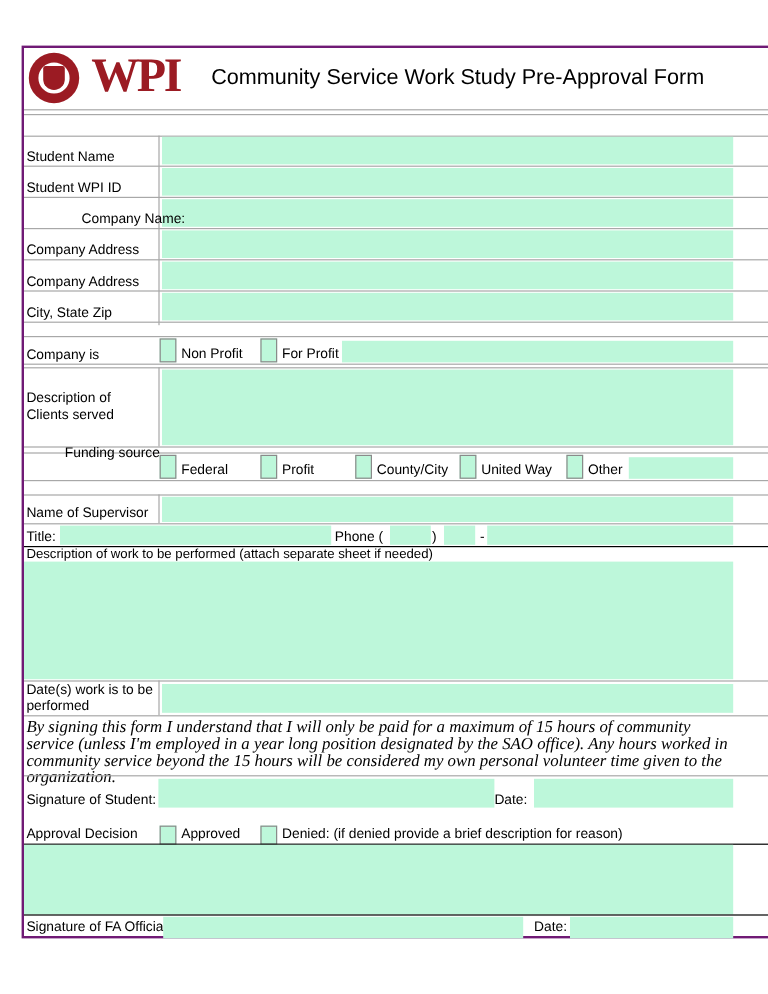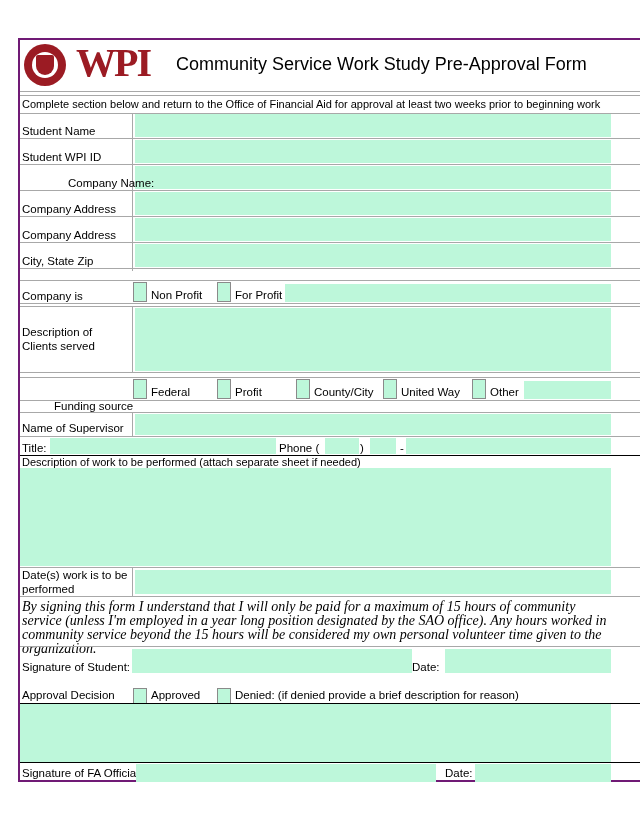--- a/index.html
+++ b/index.html
@@ -29,21 +29,20 @@
     <div class="seal">
       <div class="seal-inner"></div>
       <div class="seal-shield"></div>
     </div>
     <div class="logo-wpi">WPI</div>
   </div>
   <div class="title">Community Service Work Study Pre-Approval Form</div>
   <div class="hline" style="top:51px;"></div>
   <div class="hline" style="top:55px;"></div>
 
-  <div class="lbl" style="left:2px;top:58px;font-size:11px;">Complete section below and return to the Office of Financial Aid for approval  at least two weeks prior to beginning work</div>
   <div class="hline" style="top:73px;"></div>
 
   <div class="vline" style="left:112px;top:73px;height:158px;"></div>
 
   <div class="fill" style="left:115px;top:74px;width:476px;height:23px;"></div>
   <div class="lbl" style="left:2px;top:85px;">Student Name</div>
   <div class="hline" style="top:98px;"></div>
 
   <div class="fill" style="left:115px;top:100px;width:476px;height:23px;"></div>
   <div class="lbl" style="left:2px;top:111px;">Student WPI ID</div>
@@ -75,21 +74,21 @@
   <div class="hline" style="top:263px;"></div>
   <div class="hline" style="top:266px;"></div>
 
   <div class="vline" style="left:112px;top:266px;height:66px;"></div>
   <div class="fill" style="left:115px;top:268px;width:476px;height:63px;"></div>
   <div class="lbl" style="left:2px;top:286px;">Description of</div>
   <div class="lbl" style="left:2px;top:300px;">Clients served</div>
   <div class="hline" style="top:332px;"></div>
   <div class="hline" style="top:337px;"></div>
 
-  <div class="lbl" style="left:2px;top:360px;padding-left:32px;">Funding source</div>
+  <div class="lbl" style="left:2px;top:332px;padding-left:32px;">Funding source</div>
   <div class="chk" style="left:113px;top:339px;"></div>
   <div class="lbl" style="left:131px;top:346px;">Federal</div>
   <div class="chk" style="left:197px;top:339px;"></div>
   <div class="lbl" style="left:215px;top:346px;">Profit</div>
   <div class="chk" style="left:276px;top:339px;"></div>
   <div class="lbl" style="left:294px;top:346px;">County/City</div>
   <div class="chk" style="left:363px;top:339px;"></div>
   <div class="lbl" style="left:381px;top:346px;">United Way</div>
   <div class="chk" style="left:452px;top:339px;"></div>
   <div class="lbl" style="left:470px;top:346px;">Other</div>

